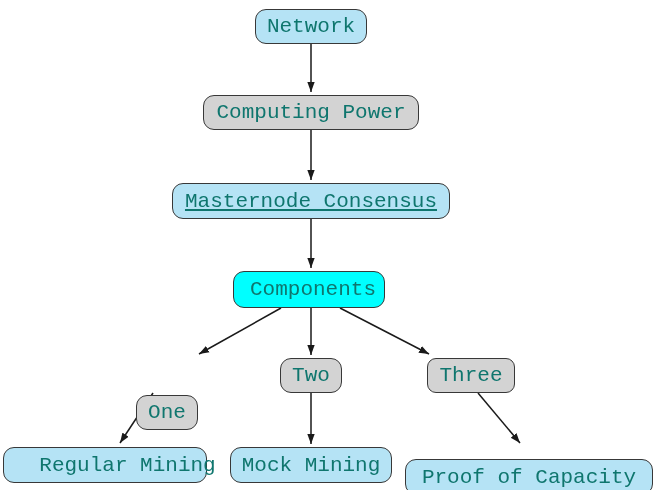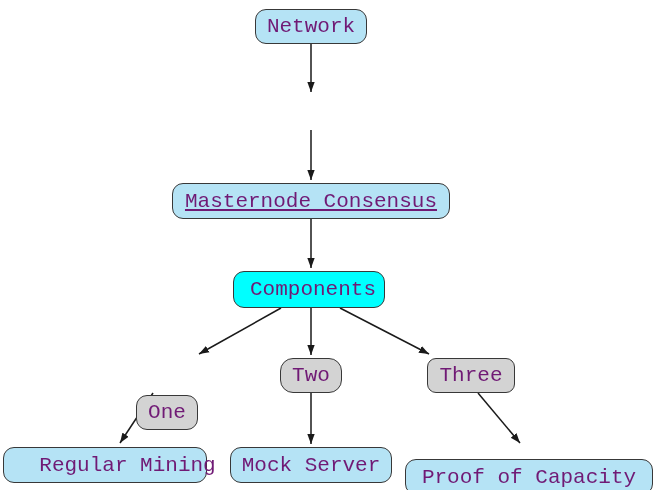--- a/index.html
+++ b/index.html
@@ -25,30 +25,30 @@
   .node {
     position: absolute;
     box-sizing: border-box;
     border: 1.4px solid #383838;
     border-radius: 11px;
     display: flex;
     align-items: center;
     justify-content: center;
     font-size: 21px;
     line-height: 1;
-    color: #701a75;
+    color: #0f766e;
     white-space: nowrap;
   }
   
   .pos-network            { left: 255px; top: 9px;   width: 112px; height: 35px; }
   .pos-computing-power    { left: 203px; top: 95px;  width: 216px; height: 35px; }
   .pos-masternode         { left: 172px; top: 183px; width: 278px; height: 36px; text-decoration: underline; }
   .pos-components         { left: 233px; top: 271px; width: 152px; height: 37px; }
   .pos-one                { left: 136px; top: 358px; width: 62px;  height: 35px; margin-top: 37px; }
-  .pos-two                { left: 280px; top: 358px; width: 62px;  height: 35px; border-radius: 13px; }
+  .pos-two                { left: 280px; top: 358px; width: 62px;  height: 35px; }
   .pos-three              { left: 427px; top: 358px; width: 88px;  height: 35px; border-radius: 9px; }
   .pos-regular-mining     { left: 3px;   top: 447px; width: 204px; height: 36px; padding-left: 45px; }
   .pos-mock-server        { left: 230px; top: 447px; width: 162px; height: 36px; }
   .pos-proof-of-capacity  { left: 405px; top: 447px; width: 248px; height: 36px; }
 
   .edge {
     stroke: #1a1a1a;
     stroke-width: 1.5;
     fill: none;
   }
@@ -70,30 +70,31 @@
     <line class="edge" x1="281" y1="308" x2="199" y2="354" marker-end="url(#arrow)"></line>
     <line class="edge" x1="311" y1="308" x2="311" y2="355" marker-end="url(#arrow)"></line>
     <line class="edge" x1="340" y1="308" x2="429" y2="354" marker-end="url(#arrow)"></line>
     <line class="edge" x1="153" y1="393" x2="120" y2="443" marker-end="url(#arrow)"></line>
     <line class="edge" x1="311" y1="393" x2="311" y2="444" marker-end="url(#arrow)"></line>
     <line class="edge" x1="478" y1="393" x2="520" y2="443" marker-end="url(#arrow)"></line>
   </svg>
 
   <div class="node pos-network" style="background: rgb(181, 227, 245);">Network</div>
 
+  <div class="node pos-computing-power" style="background: rgb(211, 211, 211);">Computing Power</div>
 
   <div class="node pos-masternode" style="background: rgb(181, 227, 245);">Masternode Consensus</div>
 
   <div class="node pos-components" style="background: rgb(0, 255, 255); padding-left: 8px;">Components</div>
 
   <div class="node pos-one" style="background: rgb(211, 211, 211);">One</div>
 
   <div class="node pos-two" style="background: rgb(211, 211, 211);">Two</div>
 
   <div class="node pos-three" style="background: rgb(211, 211, 211);">Three</div>
 
   <div class="node pos-regular-mining" style="background: rgb(181, 227, 245);">Regular Mining</div>
 
-  <div class="node pos-mock-server" style="background: rgb(181, 227, 245);">Mock Server</div>
+  <div class="node pos-mock-server" style="background: rgb(181, 227, 245);">Mock Mining</div>
 
   <div class="node pos-proof-of-capacity" style="background: rgb(181, 227, 245); margin-top: 12px;">Proof of Capacity</div>
 
 </div>
 
 </body></html>

